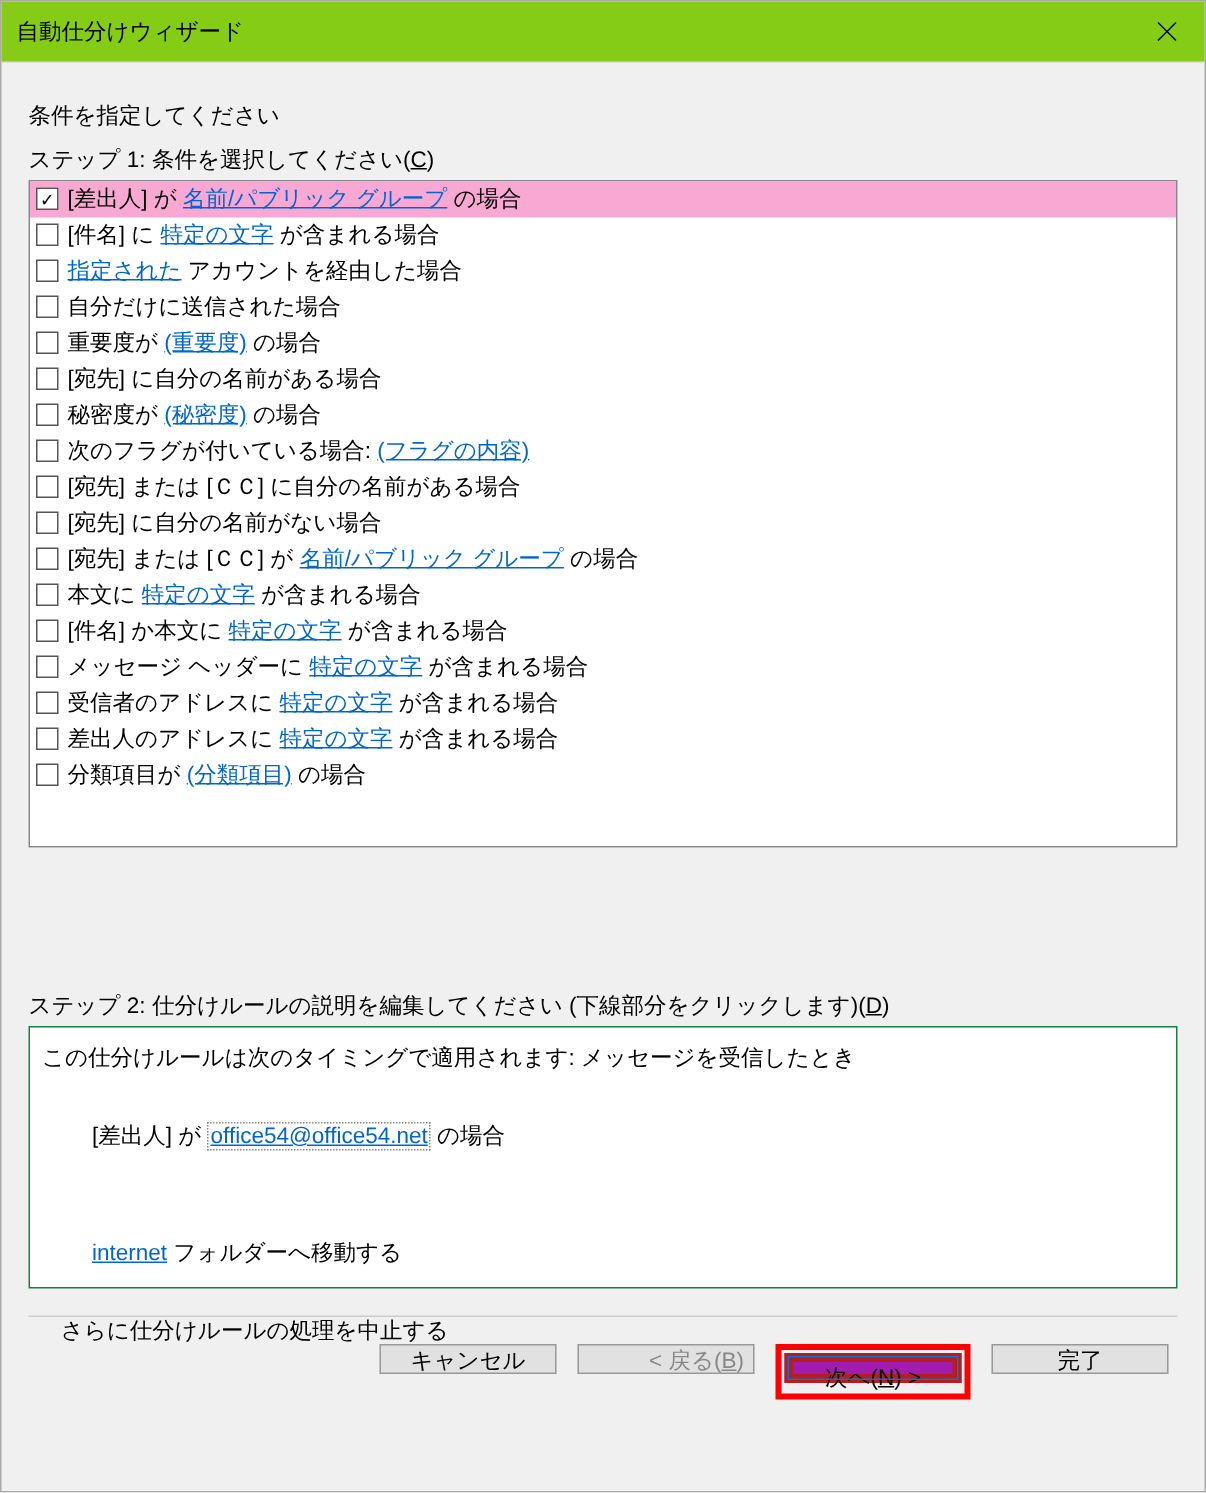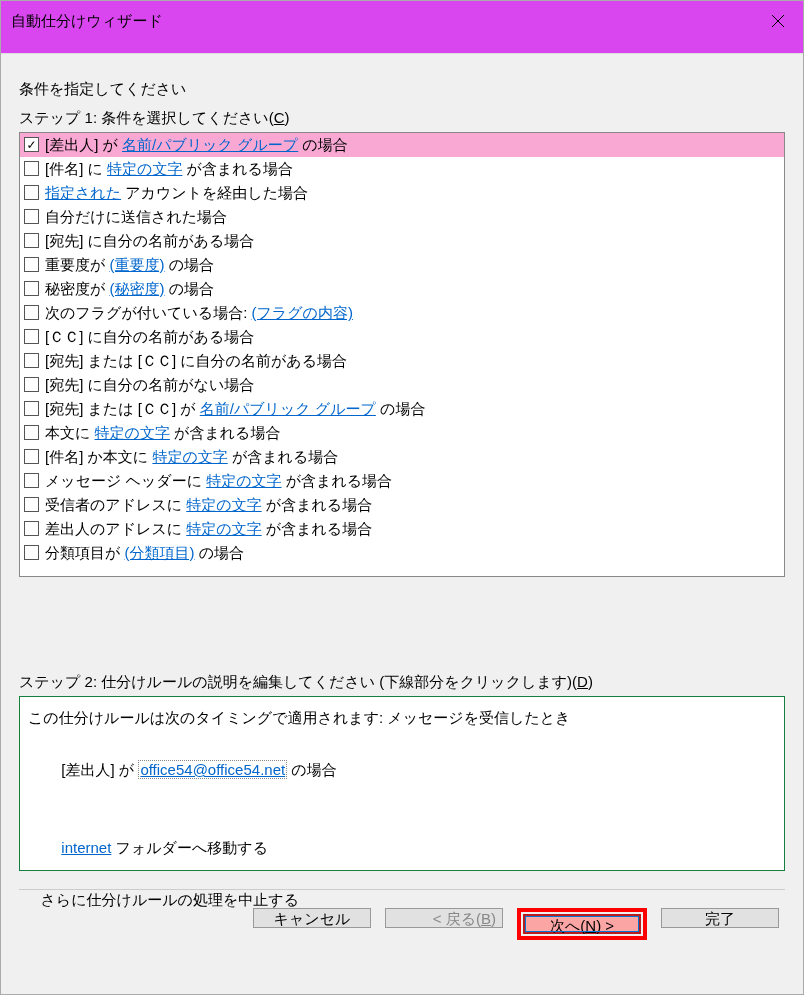--- a/index.html
+++ b/index.html
@@ -1,38 +1,38 @@
 <!DOCTYPE html>
 <html><head>
 <meta charset="utf-8">
 <style>
   html,body{margin:0;padding:0;width:804px;height:995px;background:#fff;font-family:"Yu Gothic UI","Meiryo UI","Segoe UI",sans-serif;font-size:15px;color:#000;}
   .window{border:1px solid #aaa;width:802px;height:993px;display:flex;flex-direction:column;background:#f0f0f0;}
-  .titlebar{height:40px;background:#d946ef;display:flex;align-items:center;padding:0 0 12px 10px;border-bottom:1px solid #ddd;}
+  .titlebar{height:40px;background:#84cc16;display:flex;align-items:center;padding:0 0 0 10px;border-bottom:1px solid #ddd;}
   .titlebar .title{flex:1;font-size:15px;}
   .closebtn{width:50px;height:40px;display:flex;align-items:center;justify-content:center;cursor:pointer;}
   .closebtn svg{width:14px;height:14px;stroke:#000;stroke-width:1;}
   .body{flex:1;padding:26px 18px 14px 18px;display:flex;flex-direction:column;}
   .heading{margin-bottom:10px;}
   .step-label{margin-bottom:4px;}
   .step-label .acc{text-decoration:underline;}
   .listbox{background:#fff;border:1px solid #888;height:443px;overflow:hidden;}
   .row{display:flex;align-items:flex-start;height:24px;line-height:24px;padding-left:4px;}
   .row.sel{background:#f9a8d4;}
   .cb{width:15px;height:15px;margin-top:4px;margin-right:6px;border:1px solid #555;background:#fff;box-sizing:border-box;display:inline-flex;align-items:center;justify-content:center;font-size:12px;line-height:1;}
   .cb.checked::after{content:"✓";}
   .rowtext{white-space:pre;}
   a.lk, span.lk{color:#0066cc;text-decoration:underline;cursor:pointer;}
   .descbox{background:#fff;border:1px solid #15803d;height:175px;padding:8px 8px;box-sizing:border-box;line-height:26px;}
   .descbox .line{white-space:pre;}
   .descbox .boxed-link{color:#0066cc;text-decoration:underline;border:1px dotted #888;padding:0 1px;}
   .footer{border-top:1px solid #ccc;margin-top:18px;padding-top:18px;display:flex;justify-content:flex-end;gap:14px;padding-right:6px;}
   .btn{min-width:118px;height:20px;border:1px solid #999;background:#e1e1e1;font:inherit;cursor:pointer;}
   .btn:disabled{color:#888;cursor:default;text-align:right;}
-  .btn.primary{background:#fca5a5;border:2px solid #b91c1c;outline:1px solid #0078d7;outline-offset:-3px;}
+  .btn.primary{background:#a21caf;border:6px solid #b91c1c;outline:1px solid #0078d7;outline-offset:-3px;}
   .btn .acc{text-decoration:underline;}
   .highlight-next{border:4px solid #ff0000;padding:2px;display:inline-block;}
   .highlight-next .btn{margin:0;}
 </style>
 </head>
 <body>
 
 <div class="window">
   <div class="titlebar">
     <span class="title">自動仕分けウィザード</span>
@@ -64,37 +64,33 @@
         <div class="row">
           <span class="cb"></span>
           <span class="rowtext"><span class="lk">指定された</span> アカウントを経由した場合</span>
         </div>
         <div class="row">
           <span class="cb"></span>
           <span class="rowtext">自分だけに送信された場合</span>
         </div>
         <div class="row">
           <span class="cb"></span>
-          <span class="rowtext">[宛先] に自分の名前がある場合</span>
+          <span class="rowtext">重要度が <span class="lk">(重要度)</span> の場合</span>
         </div>
         <div class="row">
           <span class="cb"></span>
-          <span class="rowtext">重要度が <span class="lk">(重要度)</span> の場合</span>
+          <span class="rowtext">[宛先] に自分の名前がある場合</span>
         </div>
         <div class="row">
           <span class="cb"></span>
           <span class="rowtext">秘密度が <span class="lk">(秘密度)</span> の場合</span>
         </div>
         <div class="row">
           <span class="cb"></span>
           <span class="rowtext">次のフラグが付いている場合: <span class="lk">(フラグの内容)</span></span>
-        </div>
-        <div class="row">
-          <span class="cb"></span>
-          <span class="rowtext">[ＣＣ] に自分の名前がある場合</span>
         </div>
         <div class="row">
           <span class="cb"></span>
           <span class="rowtext">[宛先] または [ＣＣ] に自分の名前がある場合</span>
         </div>
         <div class="row">
           <span class="cb"></span>
           <span class="rowtext">[宛先] に自分の名前がない場合</span>
         </div>
         <div class="row">

